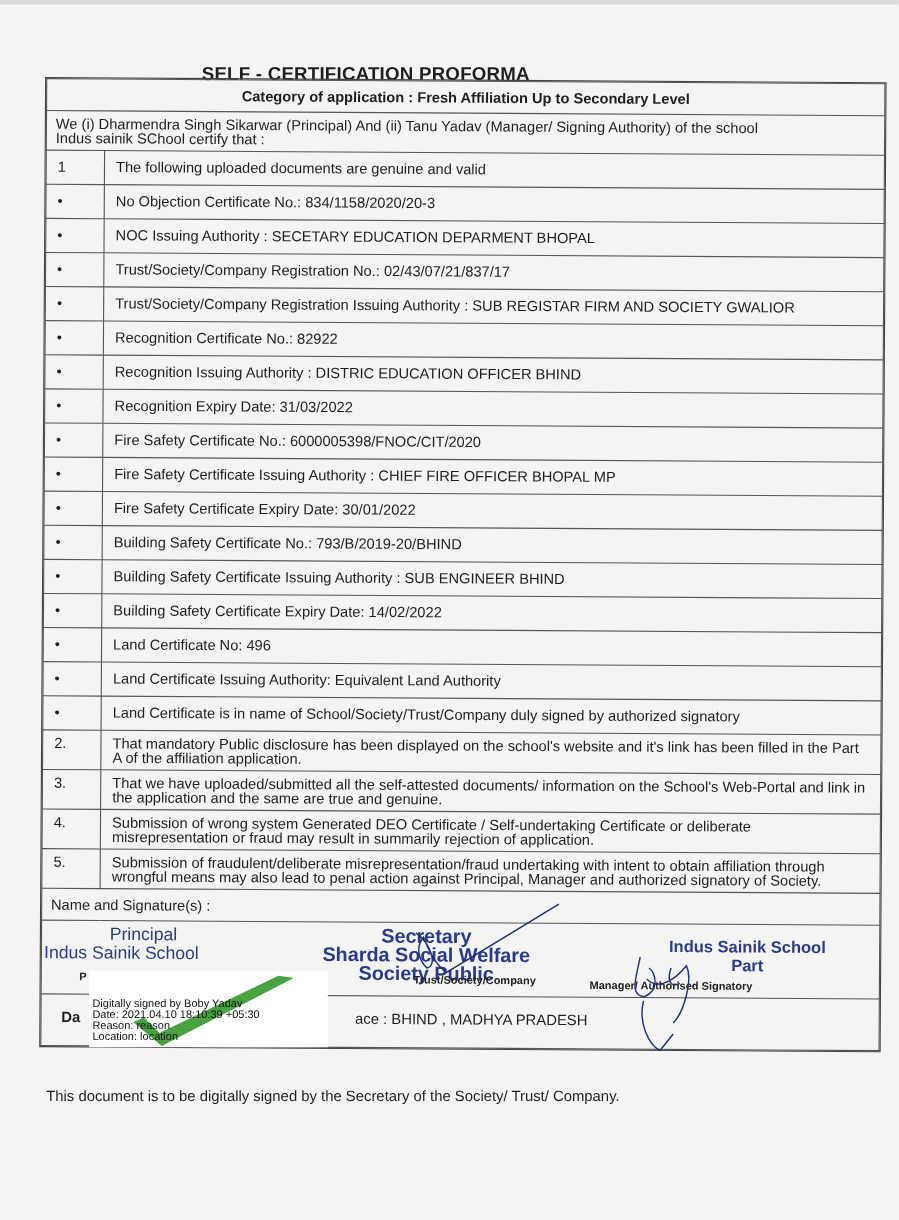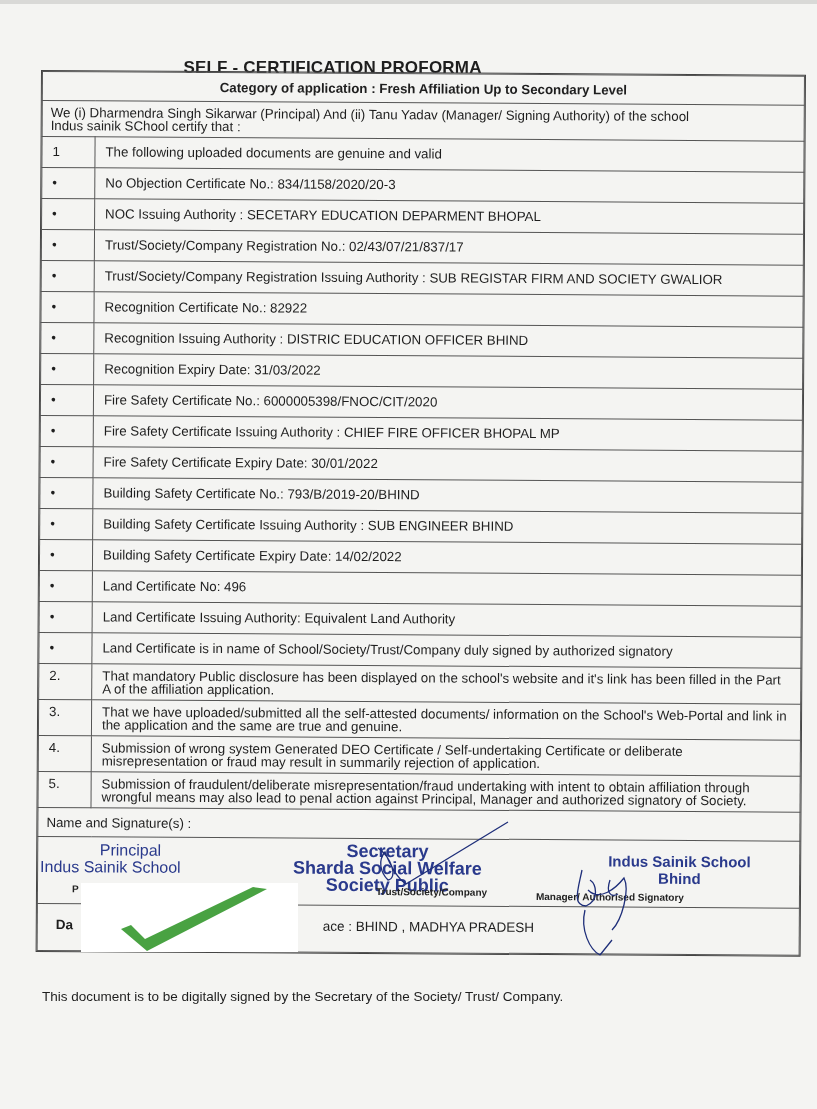--- a/index.html
+++ b/index.html
@@ -174,21 +174,21 @@
           </div>
           <div class="role p">P</div>
           <div class="stamp secretary">
             <div>Secretary</div>
             <div>Sharda Social Welfare</div>
             <div>Society Public</div>
           </div>
           <div class="role trust">Trust/Society/Company</div>
           <div class="stamp school">
             <div>Indus Sainik School</div>
-            <div>Bhind</div>
+            <div>Part</div>
           </div>
           <div class="role mgr">Manager/ Authorised Signatory</div>
         </div>
       </td>
     </tr>
     <tr class="date-row">
       <td colspan="2">
         <div style="position:relative;height:46px;">
           <span class="date-label">Da</span>
           <span class="place-label">ace : BHIND , MADHYA PRADESH</span>
@@ -201,15 +201,21 @@
 
 <svg class="scribble" width="817" height="1109">
   <path d="M378 848 C 392 858, 398 878, 388 880 C 380 872, 378 860, 385 852 C 392 870, 400 880, 406 884 L 508 822" fill="none" stroke="#1f2f7a" stroke-width="1.3"></path>
   <path d="M582 870 C 578 890, 572 905, 586 906 C 600 900, 596 884, 590 880 M588 890 C 600 902, 616 888, 624 878 C 630 890, 622 920, 612 930 M610 880 C 606 892, 610 898, 618 894 M585 910 C 580 930, 590 950, 600 955 M600 955 L 612 940" fill="none" stroke="#1f2f7a" stroke-width="1.3"></path>
 </svg>
 
 <div class="signature-overlay">
   <svg class="check" width="217" height="69">
     <path d="M40 46 L 66 68 L 186 6 L 172 4 L 64 56 L 50 42 Z" fill="#3a9a32" opacity="0.92"></path>
   </svg>
+  <div class="dsig-text">
+    <div>Digitally signed by Boby Yadav</div>
+    <div>Date: 2021.04.10 18:10:39 +05:30</div>
+    <div>Reason: reason</div>
+    <div>Location: location</div>
+  </div>
 </div>
 
 <div class="footer-note">This document is to be digitally signed by the Secretary of the Society/ Trust/ Company.</div>
 
 </body></html>

